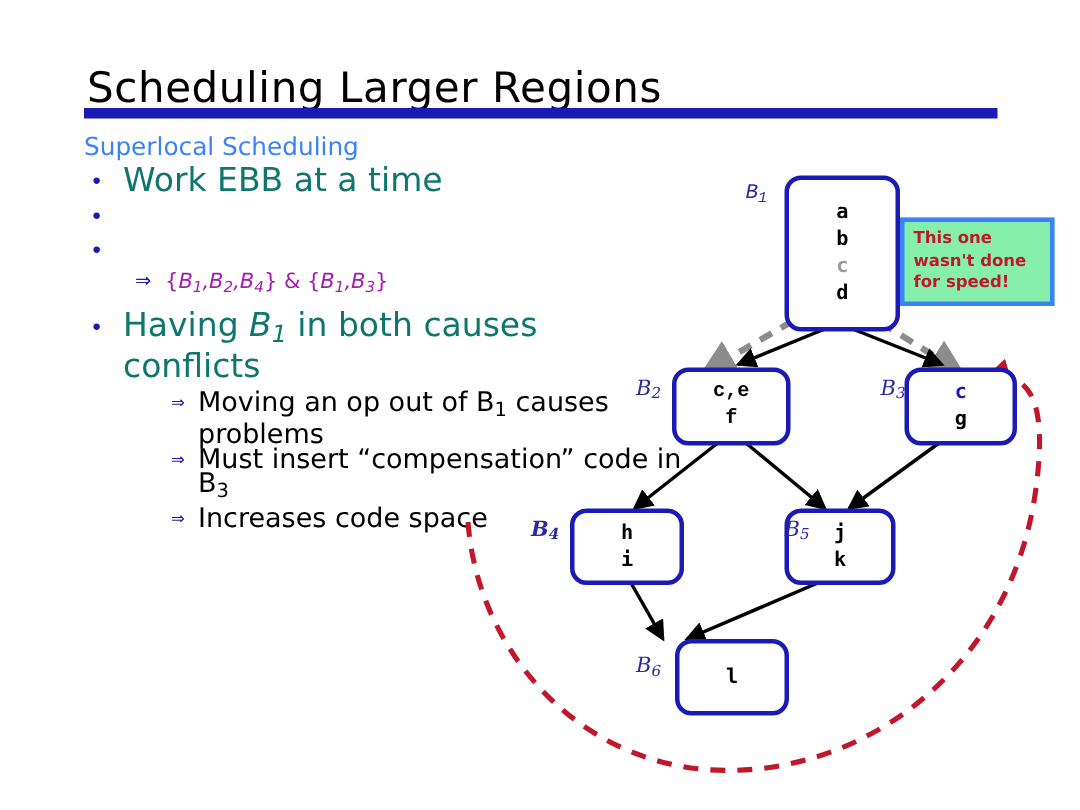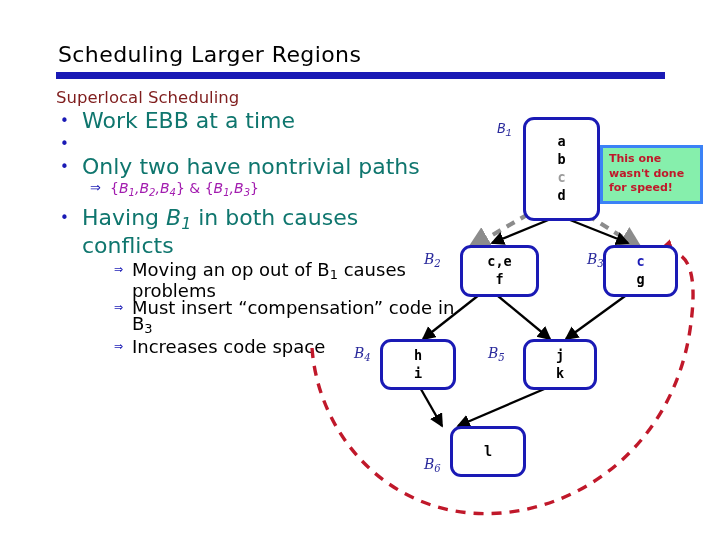--- a/index.html
+++ b/index.html
@@ -6,29 +6,29 @@
   body{
     width:720px;height:540px;background:#ffffff;overflow:hidden;position:relative;
     font-family:"DejaVu Sans","Liberation Sans",sans-serif;
   }
   #slide{position:absolute;inset:0;}
 
   
   .title{
     position:absolute;left:58px;top:42px;
     font-family:"DejaVu Sans","Liberation Sans",sans-serif;
-    font-size:22px;color:#000;letter-spacing:.4px;white-space:nowrap;
+    font-size:28px;color:#000;letter-spacing:.4px;white-space:nowrap;
   }
   .title-rule{
     position:absolute;left:56px;top:72px;width:609px;height:7px;background:#1a1ab5;
   }
 
   
   .body{position:absolute;left:56px;top:88px;width:400px;}
-  .lead{font-size:16.5px;color:#7f1d1d;line-height:1.25;margin:0 0 1px 0;}
+  .lead{font-size:16.5px;color:#3b82f6;line-height:1.25;margin:0 0 1px 0;}
   .b1row{display:flex;align-items:flex-start;margin:0 0 1px 0;}
   .dot{
     color:#1a1ab5;font-size:15px;line-height:22px;width:22px;flex:0 0 22px;
     text-align:left;padding-left:4px;
   }
   .b1txt{font-size:22px;color:#0f766e;line-height:22px;}
   .subrow{display:flex;align-items:flex-start;margin:1px 0 0 0;padding-left:34px;}
   .arr{color:#1a1ab5;font-size:13px;line-height:18px;width:20px;flex:0 0 20px;}
   .subtxt{font-size:14px;color:#a21caf;line-height:18px;}
   .lvl3{display:flex;align-items:flex-start;padding-left:58px;margin-top:1px;}
@@ -79,21 +79,20 @@
       <span class="dot">•</span>
       <span class="b1txt">Work EBB at a time</span>
     </div>
 
     <div class="b1row">
       <span class="dot">•</span>
     </div>
 
     <div class="b1row">
       <span class="dot">•</span>
-      <span class="b1txt">Only two have nontrivial paths</span>
     </div>
 
     <div class="subrow">
       <span class="arr">⇒</span>
       <span class="subtxt">{<span class="ital">B<span class="sub">1</span>,B<span class="sub">2</span>,B<span class="sub">4</span></span>} &amp; {<span class="ital">B<span class="sub">1</span>,B<span class="sub">3</span></span>}</span>
     </div>
 
     <div class="b1row" style="margin-top:6px;">
       <span class="dot">•</span>
       <span class="b1txt">Having <span class="ital">B<span class="sub">1</span></span> in both causes conflicts</span>
@@ -152,44 +151,44 @@
 
   <div class="nlabel" style="left:497px;top:121px;font-family:Liberation Mono, monospace;">B<span class="sub">1</span></div>
   <div class="node" style="left:523px;top:117px;width:71px;height:98px;">
     <span>a</span>
     <span>b</span>
     <span class="dead">c</span>
     <span>d</span>
   </div>
 
   <div class="nlabel" style="left:424px;top:251px;">B<span class="sub">2</span></div>
-  <div class="node" style="left:460px;top:245px;width:73px;height:46px;">
+  <div class="node" style="left:448px;top:245px;width:73px;height:46px;font-family:Liberation Mono, monospace;">
     <span>c,e</span>
     <span>f</span>
   </div>
 
   <div class="nlabel" style="left:575px;top:251px;margin-left:12px;">B<span class="sub">3</span></div>
   <div class="node" style="left:603px;top:245px;width:69px;height:46px;">
     <span class="comp">c</span>
     <span>g</span>
   </div>
 
-  <div class="nlabel" style="left:354px;top:345px;">B<span class="sub">4</span></div>
+  <div class="nlabel" style="left:354px;top:345px;font-weight:bold;">B<span class="sub">4</span></div>
   <div class="node" style="left:380px;top:339px;width:70px;height:45px;">
     <span>h</span>
     <span>i</span>
   </div>
 
-  <div class="nlabel" style="left:488px;top:345px;">B<span class="sub">5</span></div>
+  <div class="nlabel" style="left:523px;top:345px;">B<span class="sub">5</span></div>
   <div class="node" style="left:523px;top:339px;width:68px;height:45px;">
     <span>j</span>
     <span>k</span>
   </div>
 
-  <div class="nlabel" style="left:424px;top:456px;">B<span class="sub">6</span></div>
+  <div class="nlabel" style="left:424px;top:436px;">B<span class="sub">6</span></div>
   <div class="node" style="left:450px;top:426px;width:70px;height:45px;">
     <span>l</span>
   </div>
 
   <div class="callout">
     <div>This one</div>
     <div>wasn't done</div>
     <div>for speed!</div>
   </div>
 

